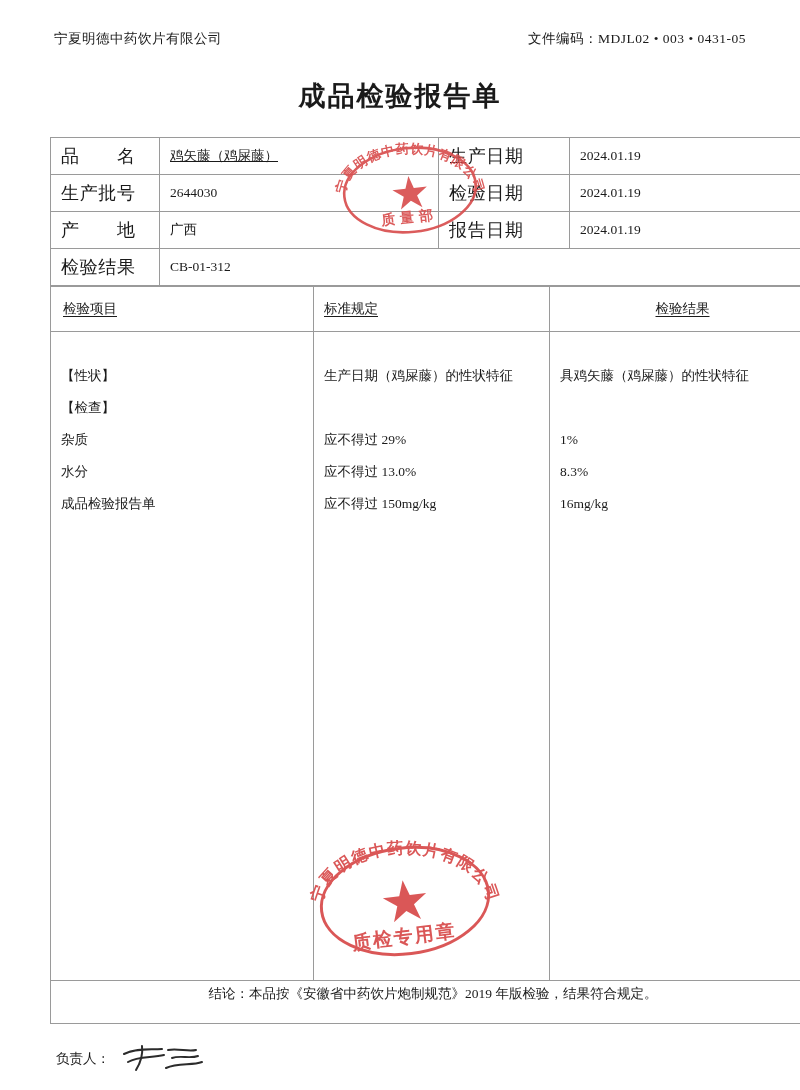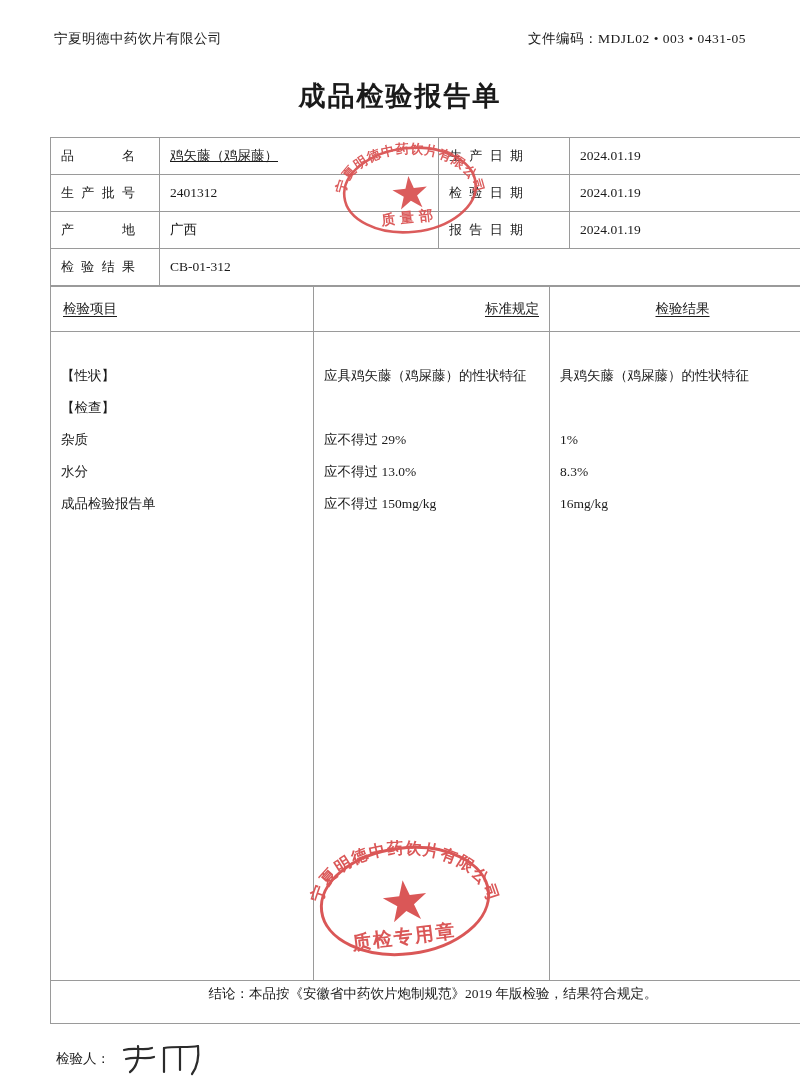--- a/index.html
+++ b/index.html
@@ -58,21 +58,21 @@
   }
   .label-cell {
     width: 88px;
     white-space: nowrap;
   }
   .lbl {
     display: inline-block;
     width: 74px;
     text-align: justify;
     text-align-last: justify;
-    font-size: 13px;
+    font-size: 18px;
   }
   .val-cell {
     font-size: 13.5px;
   }
   .info-table .c1 { width: 88px; }
   .info-table .c2 { width: 258px; text-decoration: underline; }
   .info-table .c3 { width: 110px; }
   .info-table .c4 { width: 244px; }
 
   
@@ -93,21 +93,21 @@
   .result-table .col-c { width: 245px; }
   .res-head td {
     height: 36px;
     vertical-align: middle;
   }
   .head-underline {
     text-decoration: underline;
     text-underline-offset: 3px;
   }
   .res-head .hd-a { padding-left: 12px; }
-  .res-head .hd-b { text-align: right; }
+  .res-head .hd-b { text-align: left; }
   .res-head .hd-c { text-align: center; }
   .body-cell {
     height: 640px;
     position: relative;
     border-radius: 29px;
   }
   .body-line {
     height: 32px;
     line-height: 32px;
     white-space: nowrap;
@@ -179,21 +179,21 @@
   <table class="info-table">
     <tbody>
         <tr>
       <td class="label-cell c1"><span class="lbl">品名</span></td>
       <td class="val-cell c2">鸡矢藤（鸡屎藤）</td>
       <td class="label-cell c3"><span class="lbl">生产日期</span></td>
       <td class="val-cell c4">2024.01.19</td>
     </tr>
     <tr>
       <td class="label-cell"><span class="lbl">生产批号</span></td>
-      <td class="val-cell">2401312</td>
+      <td class="val-cell">2644030</td>
       <td class="label-cell"><span class="lbl">检验日期</span></td>
       <td class="val-cell">2024.01.19</td>
     </tr>
     <tr>
       <td class="label-cell"><span class="lbl">产地</span></td>
       <td class="val-cell">广西</td>
       <td class="label-cell"><span class="lbl">报告日期</span></td>
       <td class="val-cell">2024.01.19</td>
     </tr>
     <tr>
@@ -214,21 +214,21 @@
       <td class="col-a body-cell">
         <div class="spacer-line"></div>
         <div class="body-line">【性状】</div>
         <div class="body-line">【检查】</div>
         <div class="body-line">杂质</div>
         <div class="body-line">水分</div>
         <div class="body-line">成品检验报告单</div>
       </td>
       <td class="col-b body-cell">
         <div class="spacer-line"></div>
-        <div class="body-line">应具鸡矢藤（鸡屎藤）的性状特征</div>
+        <div class="body-line">生产日期（鸡屎藤）的性状特征</div>
         <div class="body-line"></div>
         <div class="body-line">应不得过 29%</div>
         <div class="body-line">应不得过 13.0%</div>
         <div class="body-line">应不得过 150mg/kg</div>
       </td>
       <td class="col-c body-cell">
         <div class="spacer-line"></div>
         <div class="body-line">具鸡矢藤（鸡屎藤）的性状特征</div>
         <div class="body-line"></div>
         <div class="body-line">1%</div>
@@ -237,30 +237,29 @@
       </td>
     </tr>
     <tr>
       <td class="conclusion-cell" colspan="3">结论：本品按《安徽省中药饮片炮制规范》2019 年版检验，结果符合规定。</td>
     </tr>
   </tbody>
     </table>
 
   <div class="sign-row">
     <div class="sign-block">
-      <span class="sign-label">检验人：</span>
+      <span class="sign-label">负责人：</span>
       <span class="sign-img">
         <svg class="sig-svg" width="92" height="34" viewBox="0 0 92 34" fill="none" xmlns="http://www.w3.org/2000/svg">
-          <path d="M8 8 C18 5, 28 9, 36 6" stroke="#2b2b2b" stroke-width="2.2" stroke-linecap="round"></path>
-          <path d="M10 17 C20 14, 30 18, 38 15" stroke="#2b2b2b" stroke-width="2.2" stroke-linecap="round"></path>
-          <path d="M22 4 C23 14, 22 24, 14 30" stroke="#2b2b2b" stroke-width="2.2" stroke-linecap="round"></path>
-          <path d="M48 6 L48 30" stroke="#2b2b2b" stroke-width="2.2" stroke-linecap="round"></path>
-          <path d="M48 6 C60 4, 72 6, 82 4" stroke="#2b2b2b" stroke-width="2.2" stroke-linecap="round"></path>
-          <path d="M64 6 L64 28" stroke="#2b2b2b" stroke-width="2.2" stroke-linecap="round"></path>
-          <path d="M82 4 C83 14, 82 24, 76 32" stroke="#2b2b2b" stroke-width="2.2" stroke-linecap="round"></path>
+          <path d="M8 12 C20 6, 34 8, 46 7" stroke="#2b2b2b" stroke-width="2" stroke-linecap="round"></path>
+          <path d="M26 4 C27 12, 25 20, 20 28" stroke="#2b2b2b" stroke-width="2" stroke-linecap="round"></path>
+          <path d="M12 20 C22 14, 36 16, 48 13" stroke="#2b2b2b" stroke-width="2" stroke-linecap="round"></path>
+          <path d="M52 8 C62 6, 72 10, 80 8" stroke="#2b2b2b" stroke-width="2" stroke-linecap="round"></path>
+          <path d="M56 16 C64 13, 74 17, 82 14" stroke="#2b2b2b" stroke-width="2" stroke-linecap="round"></path>
+          <path d="M50 26 C62 20, 76 24, 86 20" stroke="#2b2b2b" stroke-width="2" stroke-linecap="round"></path>
         </svg>
       </span>
     </div>
   </div>
 
   <div class="stamp stamp-top">
     <svg width="170" height="100" viewBox="0 0 170 100" xmlns="http://www.w3.org/2000/svg">
       <defs>
         <path id="arcTop" d="M 20 55 A 65 42 0 0 1 150 55" fill="none"></path>
         <path id="arcBot" d="M 35 62 A 52 34 0 0 0 135 62" fill="none"></path>

